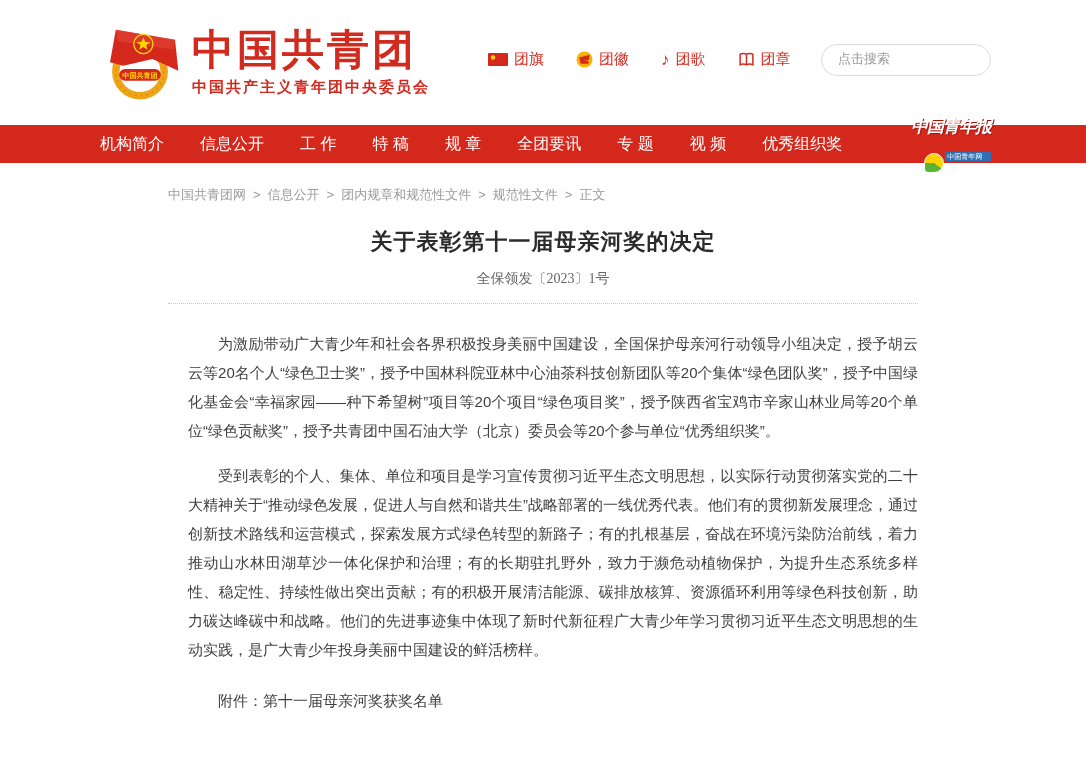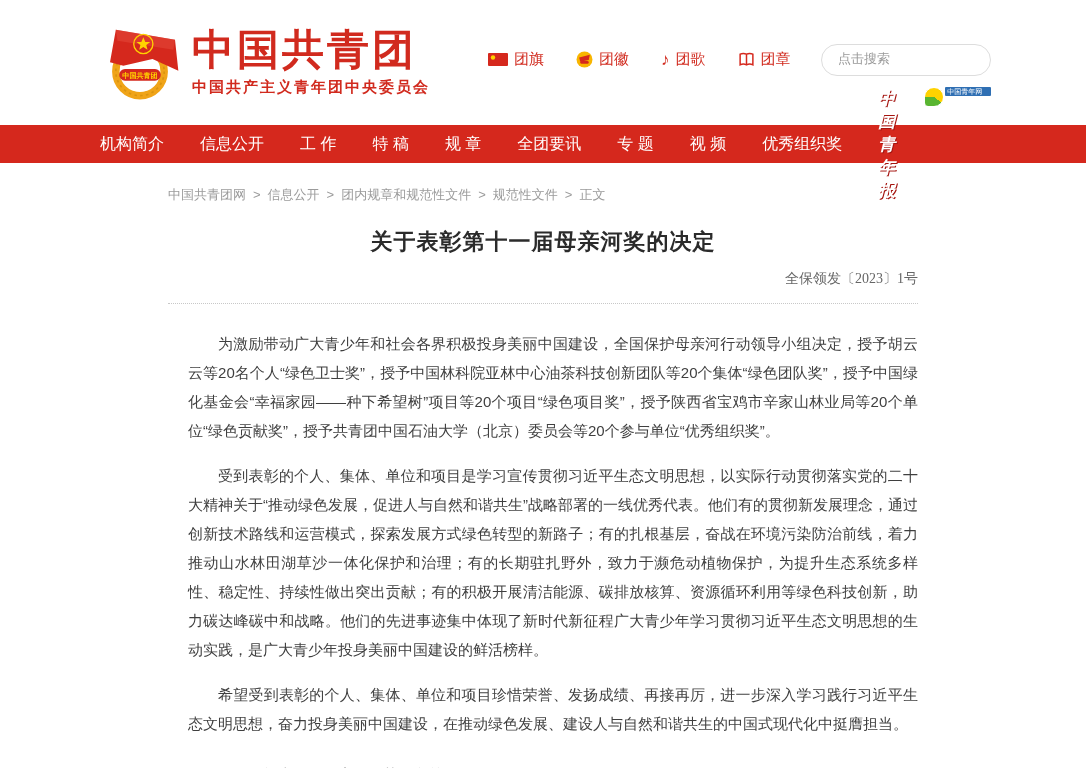--- a/index.html
+++ b/index.html
@@ -41,21 +41,21 @@
   }
   .search-input::placeholder { color: #999; }
   
   .nav {
     height: 38px; background: #d5281d; display: flex; align-items: center;
     padding: 0 95px 0 100px; gap: 36px;
   }
   .nav-item {
     color: #fff; font-size: 16px; text-decoration: none; white-space: nowrap; cursor: pointer;
   }
-  .nav-logos { margin-left: auto; display: flex; align-items: flex-start; gap: 14px; }
+  .nav-logos { margin-left: auto; display: flex; align-items: flex-end; gap: 14px; flex-direction: column; }
   .nav-logo-calligraphy {
     color: #fff; font-size: 17px; font-weight: bold; font-style: italic;
     font-family: "Liberation Serif", serif; letter-spacing: -1px; cursor: pointer;
     text-shadow: 1px 1px 0 #a51510;
   }
   .nav-logo-youth { display: flex; align-items: center; gap: 1px; cursor: pointer; }
   .youth-swoosh {
     width: 20px; height: 20px; border-radius: 50% 50% 50% 4px;
     background: conic-gradient(#ffd200 0 35%, #59b531 35% 75%, #ffd200 75% 100%);
     border: 1px solid #fff;
@@ -66,21 +66,21 @@
   
   .content { width: 750px; margin: 0 auto; }
   .breadcrumb { margin-top: 23px; font-size: 13px; color: #9b9b9b; }
   .breadcrumb a { color: #9b9b9b; text-decoration: none; cursor: pointer; }
   .breadcrumb .sep { margin: 0 7px; color: #9b9b9b; }
   .article-title {
     margin-top: 23px; text-align: center; font-size: 22px; font-weight: bold;
     color: #2b2b2b; letter-spacing: 1px;
   }
   .doc-number {
-    margin-top: 13px; text-align: right; font-size: 14px; color: #666;
+    margin-top: 13px; text-align: center; font-size: 14px; color: #666;
     font-family: "Liberation Serif", serif;
   }
   .dotted-divider { margin-top: 15px; border-bottom: 1px dotted #c8c8c8; height: 1px; }
   .article-body { margin-top: 25px; }
   .article-body p {
     font-size: 15px; line-height: 29px; color: #3f3f3f;
     text-align: justify; text-indent: 2em; margin-bottom: 16px; margin-left: 20px;
   }
   .attachment-line { margin-top: 22px !important; margin-bottom: 0 !important; }
 </style>
@@ -170,17 +170,16 @@
     <a>中国共青团网</a><span class="sep">&gt;</span><a>信息公开</a><span class="sep">&gt;</span><a>团内规章和规范性文件</a><span class="sep">&gt;</span><a>规范性文件</a><span class="sep">&gt;</span><span>正文</span>
   </div>
 
   <h1 class="article-title">关于表彰第十一届母亲河奖的决定</h1>
   <div class="doc-number">全保领发〔2023〕1号</div>
   <div class="dotted-divider"></div>
 
   <div class="article-body">
     <p>为激励带动广大青少年和社会各界积极投身美丽中国建设，全国保护母亲河行动领导小组决定，授予胡云云等20名个人“绿色卫士奖”，授予中国林科院亚林中心油茶科技创新团队等20个集体“绿色团队奖”，授予中国绿化基金会“幸福家园——种下希望树”项目等20个项目“绿色项目奖”，授予陕西省宝鸡市辛家山林业局等20个单位“绿色贡献奖”，授予共青团中国石油大学（北京）委员会等20个参与单位“优秀组织奖”。</p>
     <p>受到表彰的个人、集体、单位和项目是学习宣传贯彻习近平生态文明思想，以实际行动贯彻落实党的二十大精神关于“推动绿色发展，促进人与自然和谐共生”战略部署的一线优秀代表。他们有的贯彻新发展理念，通过创新技术路线和运营模式，探索发展方式绿色转型的新路子；有的扎根基层，奋战在环境污染防治前线，着力推动山水林田湖草沙一体化保护和治理；有的长期驻扎野外，致力于濒危动植物保护，为提升生态系统多样性、稳定性、持续性做出突出贡献；有的积极开展清洁能源、碳排放核算、资源循环利用等绿色科技创新，助力碳达峰碳中和战略。他们的先进事迹集中体现了新时代新征程广大青少年学习贯彻习近平生态文明思想的生动实践，是广大青少年投身美丽中国建设的鲜活榜样。</p>
-    <p>希望受到表彰的个人、集体、单位和项目珍惜荣誉、发扬成绩、再接再厉，进一步深入学习践行习近平生态文明思想，奋力投身美丽中国建设，在推动绿色发展、建设人与自然和谐共生的中国式现代化中挺膺担当。</p>
     <p class="attachment-line">附件：第十一届母亲河奖获奖名单</p>
   </div>
 
 </div>
 
 </body></html>

